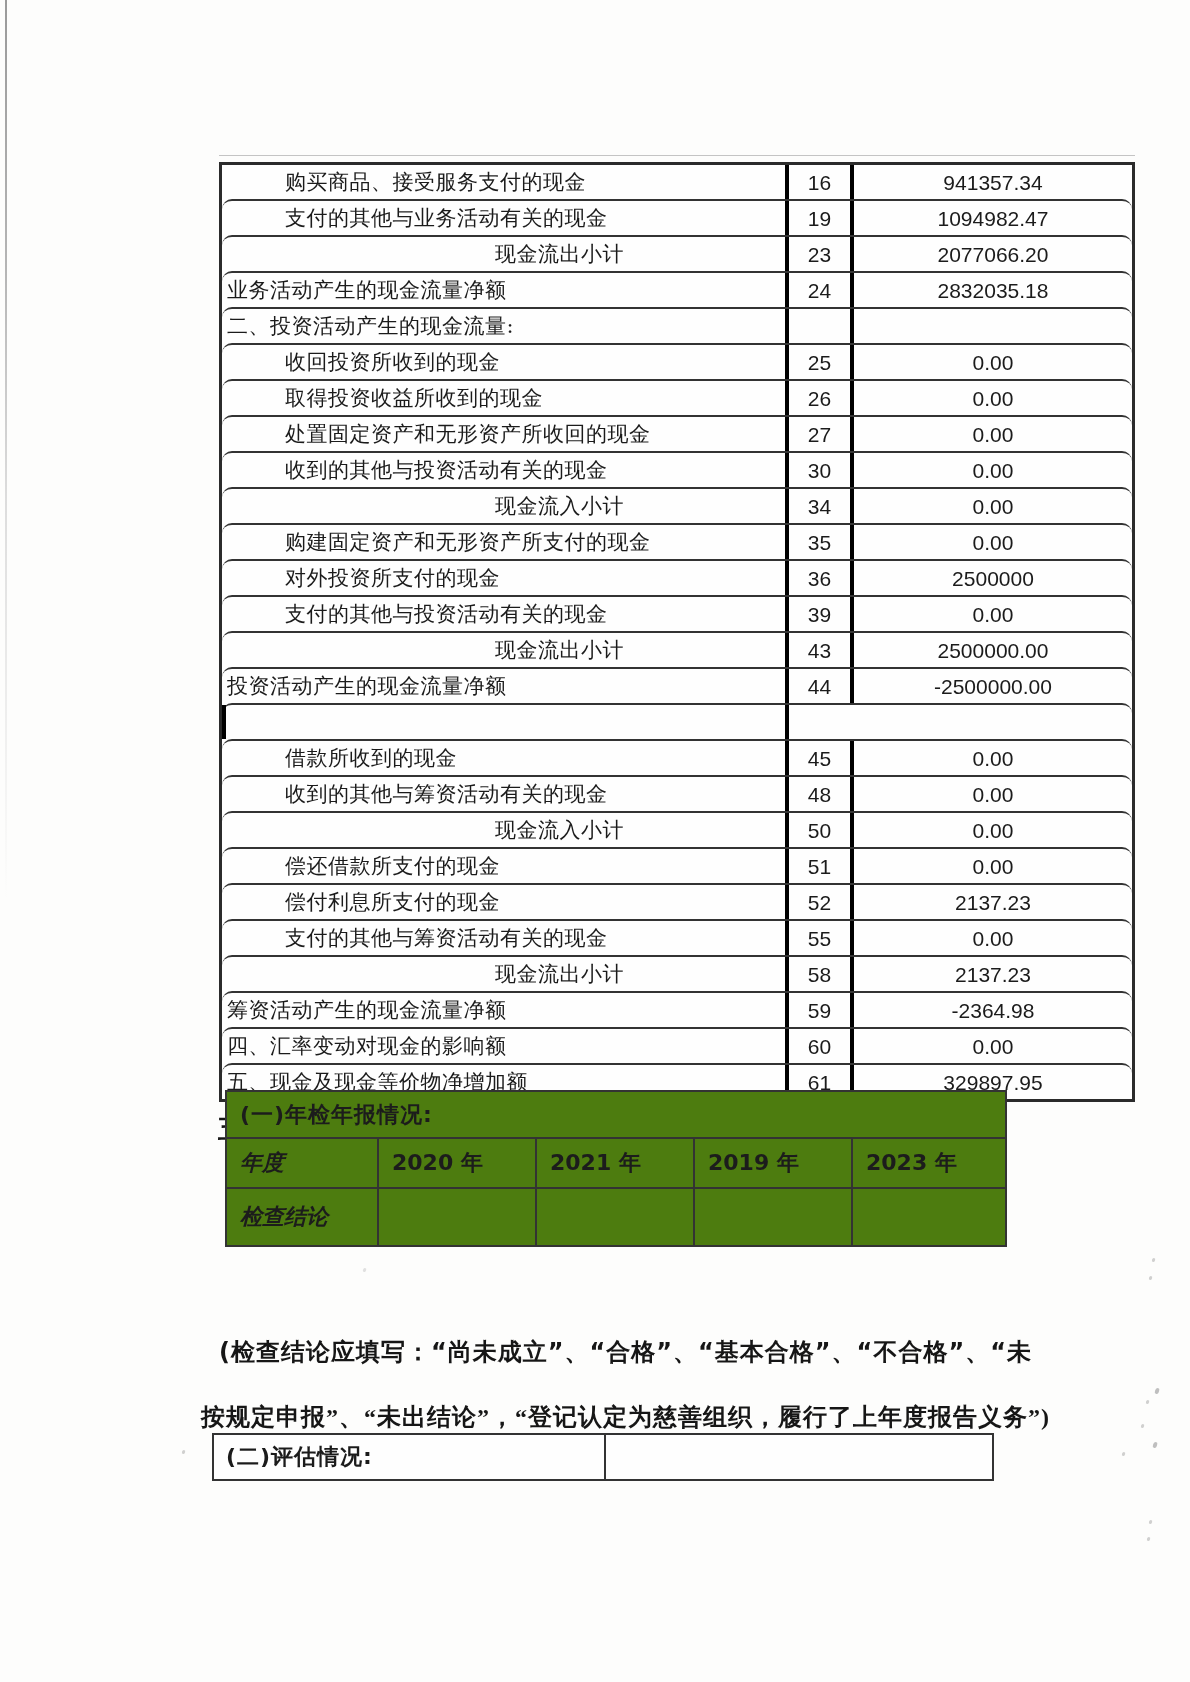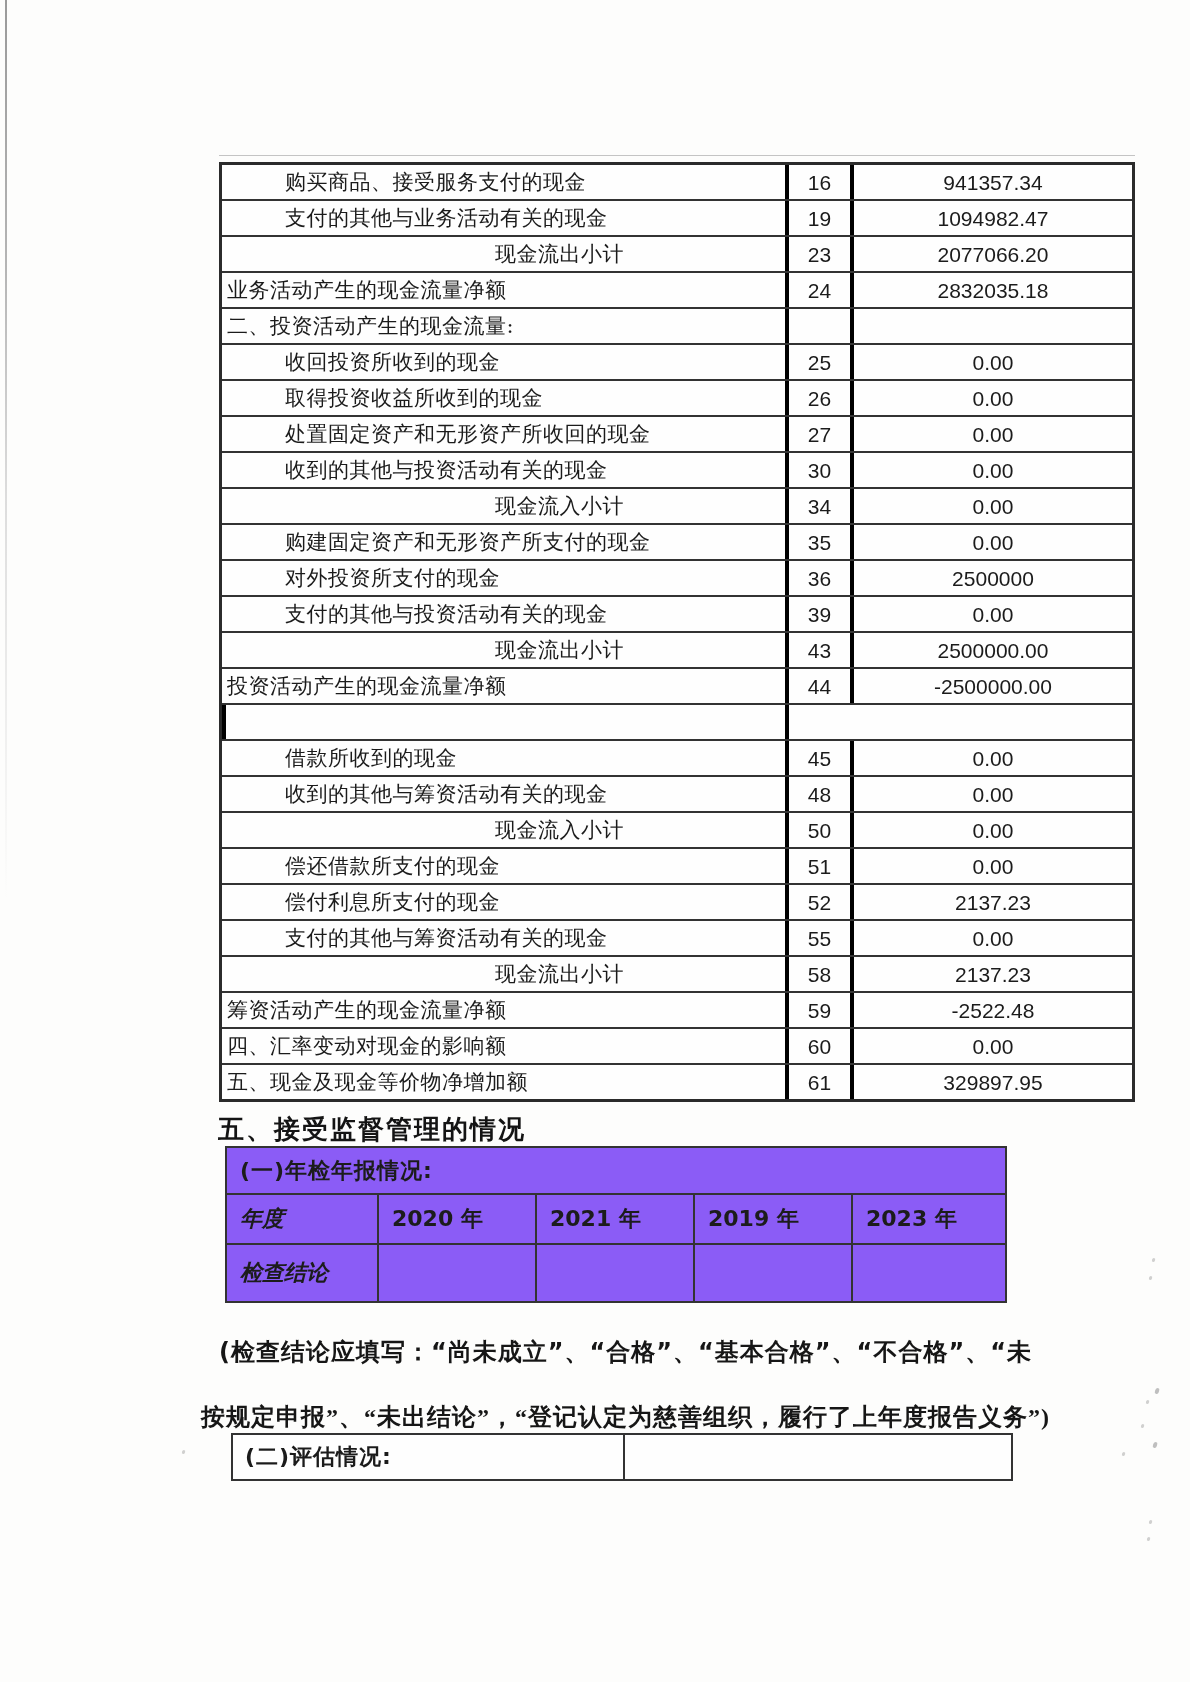--- a/index.html
+++ b/index.html
@@ -16,59 +16,59 @@
   .ghost-line{position:absolute;height:1px;background:#c4c4c4;}
   .speck{position:absolute;width:4px;height:6px;background:#8d8d8d;
     border-radius:60% 40% 50% 50%;opacity:.55;transform:rotate(18deg);}
   .speck.small{width:3px;height:4px;opacity:.4;}
   
   .cash-table{
     position:absolute;left:219px;top:162px;width:916px;
     border:3px solid #2b2b2b;box-sizing:border-box;background:#fefefe;
   }
   .ct-row{display:grid;grid-template-columns:563px 65px 1fr;height:34px;
-    border-top:2px solid #333;}
+    border-top:2px solid #333;border-radius:10px;}
   .ct-row:first-child{border-top:none;}
   .ct-row > div{display:flex;align-items:center;font-size:21px;line-height:1;
     white-space:nowrap;overflow:hidden;}
   .c-label{padding-left:5px;letter-spacing:.5px;}
   .ct-row.item  .c-label{padding-left:63px;}
   .ct-row.subtotal .c-label{padding-left:273px;}
   .c-num,.c-amt{justify-content:center;border-left:4px solid #000000;
     font-family:Liberation Sans, sans-serif;font-size:21px;}
   
   .sec5-heading{
     position:absolute;left:218px;top:1112px;
     font-family:"DejaVu Sans", sans-serif;font-weight:700;font-size:26px;
     letter-spacing:2px;color:#141414;
   }
   .annual-table{
-    position:absolute;left:225px;top:1146px;width:782px;
-    border:2px solid #333;box-sizing:border-box;background:#8b5cf6;
+    position:absolute;left:225px;top:1090px;width:782px;
+    border:2px solid #333;box-sizing:border-box;background:#4d7c0f;
     font-family:"DejaVu Sans", sans-serif;font-weight:700;color:#1c1c1c;
   }
   .at-caption{height:45px;display:flex;align-items:center;padding-left:13px;
     font-size:22px;letter-spacing:1px;}
   .at-grid{display:grid;grid-template-columns:150px 158px 158px 158px 1fr;
     border-top:2px solid #333;}
   .at-grid > div{display:flex;align-items:center;padding-left:13px;
     font-size:22px;border-left:2px solid #333;box-sizing:border-box;}
   .at-grid > div:first-child{border-left:none;font-style:italic;}
   .at-years{height:48px;}
   .at-concl{height:56px;}
   
   .note-line{
     position:absolute;font-family:"DejaVu Sans", sans-serif;font-weight:700;
     font-size:24px;letter-spacing:1px;color:#161616;white-space:nowrap;
   }
   .note-1{left:219px;top:1336px;}
   .note-2{left:201px;top:1401px;font-family:Liberation Serif, serif;}
   
   .eval-box{
-    position:absolute;left:231px;top:1433px;width:782px;height:48px;
+    position:absolute;left:212px;top:1433px;width:782px;height:48px;
     border:2px solid #333;box-sizing:border-box;background:#fefefe;
     display:grid;grid-template-columns:390px 1fr;
     font-family:"DejaVu Sans", sans-serif;font-weight:700;
   }
   .eval-box > div{display:flex;align-items:center;padding-left:12px;
     font-size:22px;letter-spacing:1px;}
   .eval-box > div:last-child{border-left:2px solid #333;}
 </style>
 </head>
 <body>
@@ -200,21 +200,21 @@
       <div class="c-amt">0.00</div>
     </div>
     <div class="ct-row subtotal">
       <div class="c-label">现金流出小计</div>
       <div class="c-num">58</div>
       <div class="c-amt">2137.23</div>
     </div>
     <div class="ct-row flush">
       <div class="c-label">筹资活动产生的现金流量净额</div>
       <div class="c-num">59</div>
-      <div class="c-amt">-2522.48</div>
+      <div class="c-amt">-2364.98</div>
     </div>
     <div class="ct-row flush">
       <div class="c-label">四、汇率变动对现金的影响额</div>
       <div class="c-num">60</div>
       <div class="c-amt">0.00</div>
     </div>
     <div class="ct-row flush">
       <div class="c-label">五、现金及现金等价物净增加额</div>
       <div class="c-num">61</div>
       <div class="c-amt">329897.95</div>

